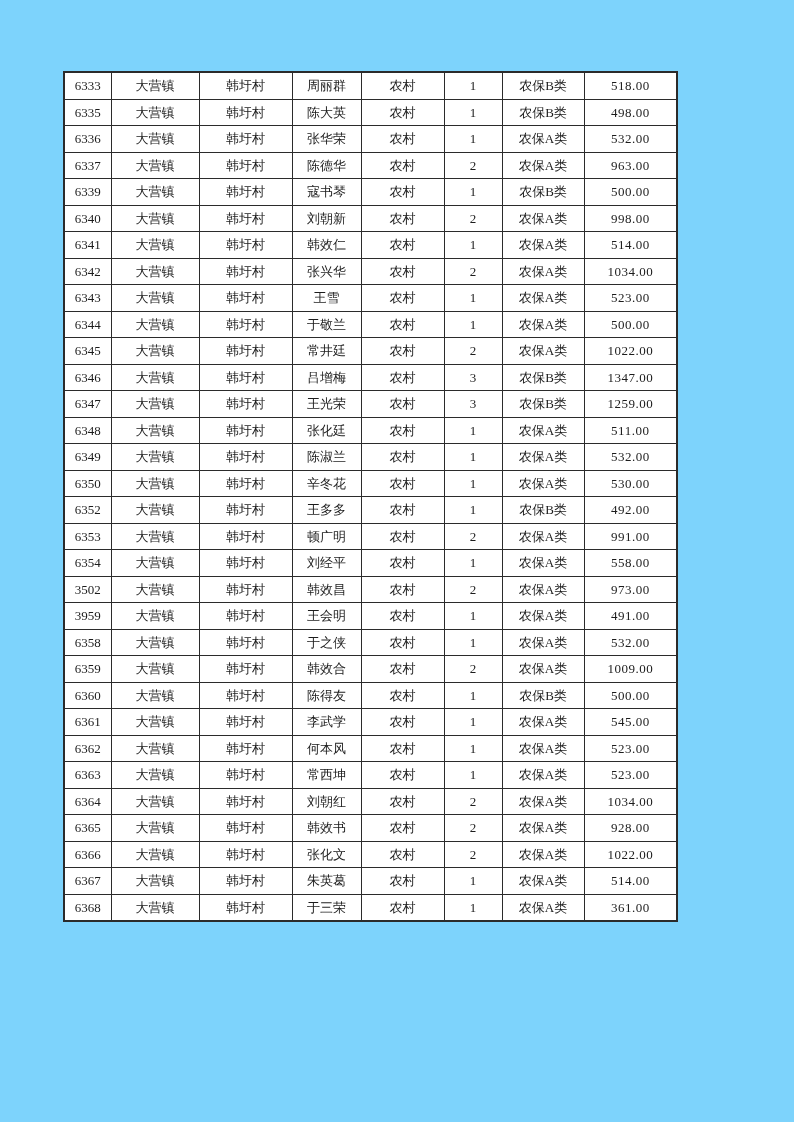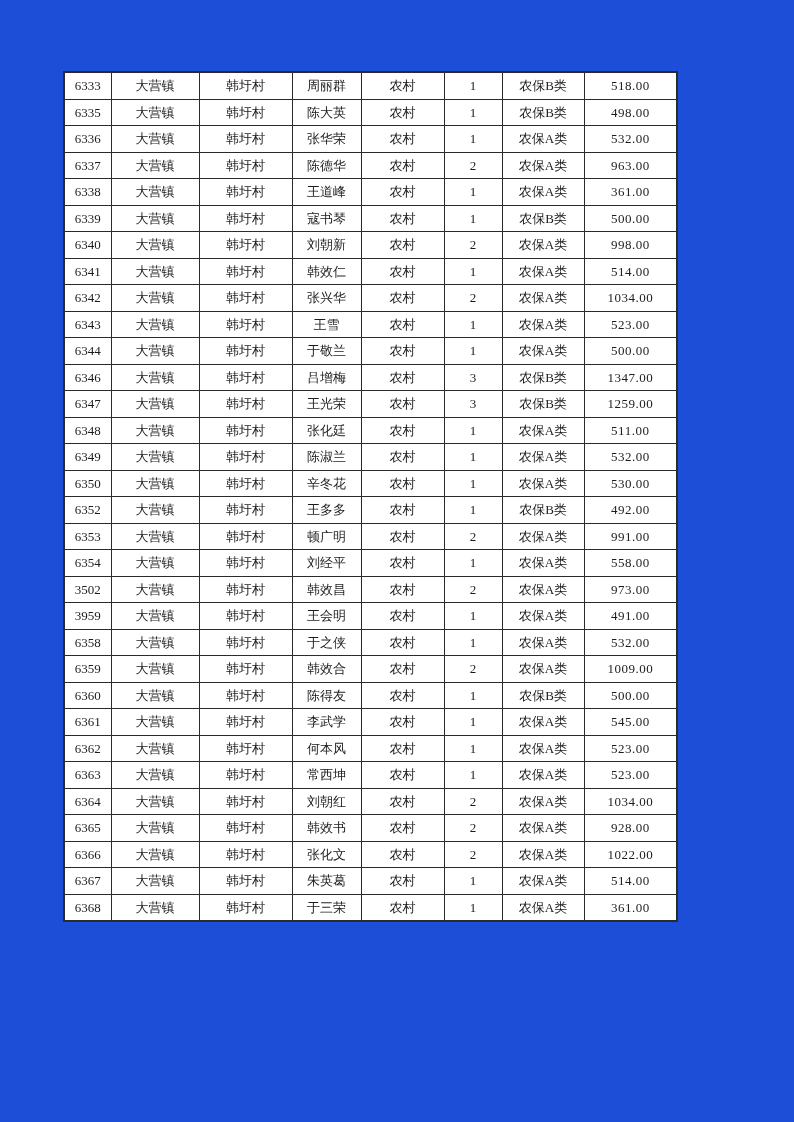--- a/index.html
+++ b/index.html
@@ -14,21 +14,21 @@
     font-family: "Liberation Serif", "DejaVu Serif", serif;
     color: #1c1c1c;
     overflow: hidden;
   }
   .page {
     position: absolute;
     left: 0;
     top: 0;
     width: 794px;
     height: 1122px;
-    background: #1d4ed8;
+    background: #7dd3fc;
   }
   table.grid {
     position: absolute;
     left: 63px;
     top: 71px;
     width: 613px;
     border-collapse: collapse;
     table-layout: fixed;
     border: 2px solid #2b2b2b;
   }
@@ -105,30 +105,20 @@
           <td class="col-id">6337</td>
           <td class="col-town">大营镇</td>
           <td class="col-village">韩圩村</td>
           <td class="col-name">陈德华</td>
           <td class="col-type">农村</td>
           <td class="col-count">2</td>
           <td class="col-category">农保A类</td>
           <td class="col-amount">963.00</td>
         </tr>
         <tr>
-          <td class="col-id">6338</td>
-          <td class="col-town">大营镇</td>
-          <td class="col-village">韩圩村</td>
-          <td class="col-name">王道峰</td>
-          <td class="col-type">农村</td>
-          <td class="col-count">1</td>
-          <td class="col-category">农保A类</td>
-          <td class="col-amount">361.00</td>
-        </tr>
-        <tr>
           <td class="col-id">6339</td>
           <td class="col-town">大营镇</td>
           <td class="col-village">韩圩村</td>
           <td class="col-name">寇书琴</td>
           <td class="col-type">农村</td>
           <td class="col-count">1</td>
           <td class="col-category">农保B类</td>
           <td class="col-amount">500.00</td>
         </tr>
         <tr>
@@ -173,20 +163,30 @@
         </tr>
         <tr>
           <td class="col-id">6344</td>
           <td class="col-town">大营镇</td>
           <td class="col-village">韩圩村</td>
           <td class="col-name">于敬兰</td>
           <td class="col-type">农村</td>
           <td class="col-count">1</td>
           <td class="col-category">农保A类</td>
           <td class="col-amount">500.00</td>
+        </tr>
+        <tr>
+          <td class="col-id">6345</td>
+          <td class="col-town">大营镇</td>
+          <td class="col-village">韩圩村</td>
+          <td class="col-name">常井廷</td>
+          <td class="col-type">农村</td>
+          <td class="col-count">2</td>
+          <td class="col-category">农保A类</td>
+          <td class="col-amount">1022.00</td>
         </tr>
         <tr>
           <td class="col-id">6346</td>
           <td class="col-town">大营镇</td>
           <td class="col-village">韩圩村</td>
           <td class="col-name">吕增梅</td>
           <td class="col-type">农村</td>
           <td class="col-count">3</td>
           <td class="col-category">农保B类</td>
           <td class="col-amount">1347.00</td>

